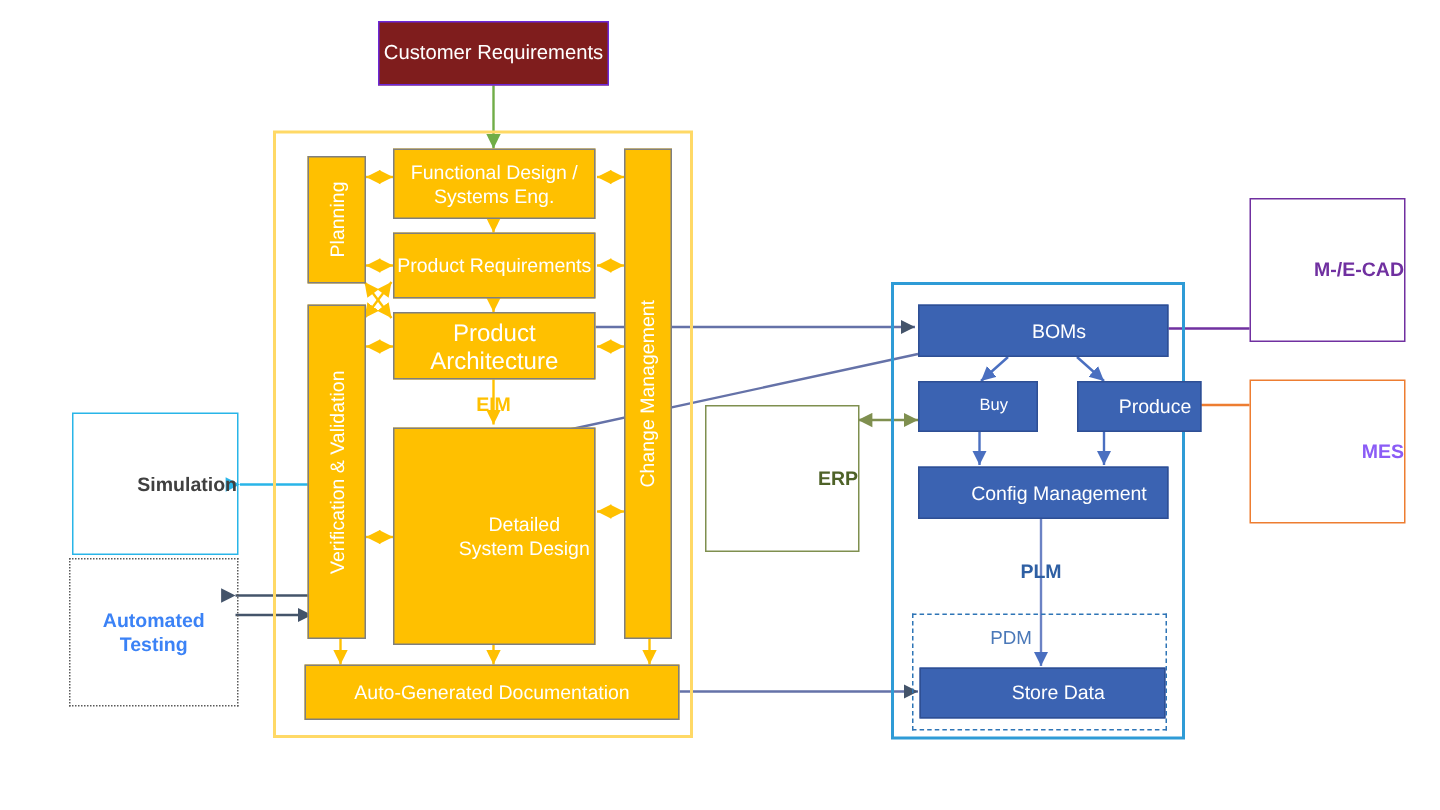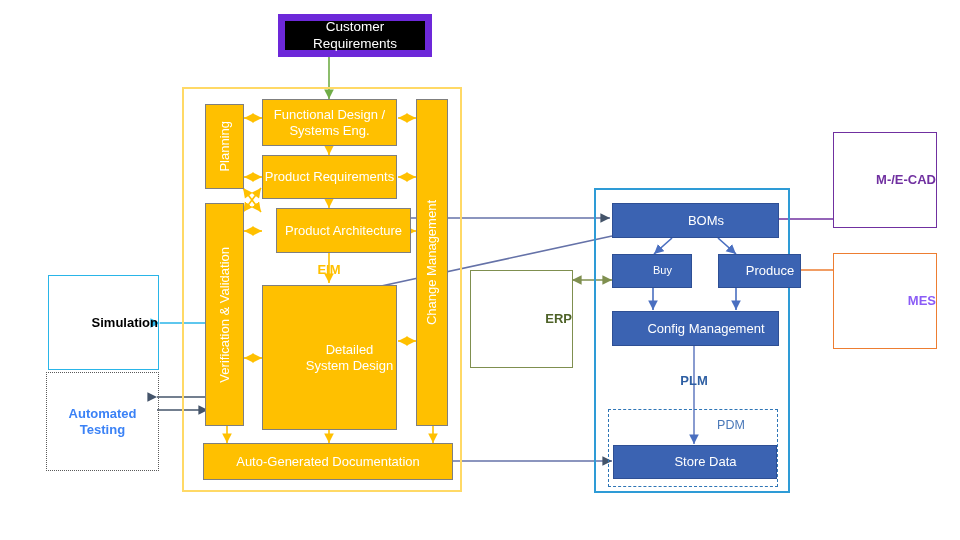--- a/index.html
+++ b/index.html
@@ -4,21 +4,21 @@
 <style>
   html,body{margin:0;padding:0;background:#ffffff;}
   body{width:960px;height:540px;overflow:hidden;font-family:"Liberation Sans",sans-serif;}
   #canvas{position:relative;width:960px;height:540px;background:#fff;}
   svg#wires{position:absolute;left:0;top:0;width:960px;height:540px;pointer-events:none;}
 
   .box{position:absolute;box-sizing:border-box;display:flex;align-items:center;justify-content:center;text-align:center;line-height:1.22;}
   .filled{color:#ffffff;border:1px solid #7f7f7f;}
   .orange{background:#FFC000;}
   .blue{background:#3B63B2;border:1px solid #2e4f94;padding-left:21px;}
-  .green{background:#000000;border:7px solid #6d28d9;margin-left:26px;}
+  .green{background:#7f1d1d;border:1px solid #6d28d9;}
   .outline{background:transparent;font-weight:bold;justify-content:flex-end;}
 
   .vert{writing-mode:vertical-rl;transform:rotate(180deg);}
 
   .lbl{position:absolute;display:flex;align-items:center;justify-content:center;text-align:center;}
 
   
   #eim-container{position:absolute;left:182px;top:87px;width:280px;height:405px;
       border:2px solid #FFD966;background:transparent;box-sizing:border-box;}
   #plm-container{position:absolute;left:594px;top:188px;width:196px;height:305px;
@@ -140,41 +140,41 @@
   </div>
 
   <div class="box filled orange" style="left:262px;top:99px;width:135px;height:47px;font-size:13px;">
     <span>Functional Design / Systems Eng.</span>
   </div>
 
   <div class="box filled orange" style="left:262px;top:155px;width:135px;height:44px;font-size:13px;">
     <span>Product Requirements</span>
   </div>
 
-  <div class="box filled orange" style="left:276px;top:208px;width:135px;height:45px;font-size:13px;">
+  <div class="box filled orange" style="left:262px;top:208px;width:135px;height:45px;font-size:16px;align-items:flex-end;">
     <span>Product Architecture</span>
   </div>
 
   <div class="box filled orange" style="left:262px;top:285px;width:135px;height:145px;font-size:13px;padding-left:40px;">
     <span>Detailed System Design</span>
   </div>
 
   <div class="box filled orange" style="left:416px;top:99px;width:32px;height:327px;font-size:13px;">
     <span class="vert">Change Management</span>
   </div>
 
   <div class="box filled orange" style="left:203px;top:443px;width:250px;height:37px;font-size:13px;">
     <span>Auto-Generated Documentation</span>
   </div>
 
   <div class="lbl" style="left:296px;top:260px;width:66px;height:18px;color:#FFC000;font-size:13px;font-weight:bold;">
     <span>EIM</span>
   </div>
 
-  <div class="box outline" style="left:48px;top:275px;width:111px;height:95px;border:1.6px solid #29B5E8;color:#000000;font-size:13px;">
+  <div class="box outline" style="left:48px;top:275px;width:111px;height:95px;border:1.6px solid #29B5E8;color:#404040;font-size:13px;">
     <span>Simulation</span>
   </div>
 
   <div class="box outline" style="left:46px;top:372px;width:113px;height:99px;border:1.6px dotted #5A5A5A;color:#3b82f6;font-size:13px;">
     <span>Automated Testing</span>
   </div>
 
   <div class="box outline" style="left:470px;top:270px;width:103px;height:98px;border:1.4px solid #7F8F4F;color:#4E6228;font-size:13px;">
     <span>ERP</span>
   </div>
@@ -196,21 +196,21 @@
   </div>
 
   <div class="box filled blue" style="left:613px;top:445px;width:164px;height:34px;font-size:13px;">
     <span>Store Data</span>
   </div>
 
   <div class="lbl" style="left:661px;top:371px;width:66px;height:18px;color:#2E5FA3;font-size:13px;font-weight:bold;">
     <span>PLM</span>
   </div>
 
-  <div class="lbl" style="left:698px;top:416px;width:66px;height:18px;color:#4A78B8;font-size:12.5px;">
+  <div class="lbl" style="left:641px;top:416px;width:66px;height:18px;color:#4A78B8;font-size:12.5px;">
     <span>PDM</span>
   </div>
 
   <div class="box outline" style="left:833px;top:132px;width:104px;height:96px;border:1.6px solid #7030A0;color:#7030A0;font-size:13px;">
     <span>M-/E-CAD</span>
   </div>
 
   <div class="box outline" style="left:833px;top:253px;width:104px;height:96px;border:1.4px solid #ED7D31;color:#8b5cf6;font-size:13px;">
     <span>MES</span>
   </div>

